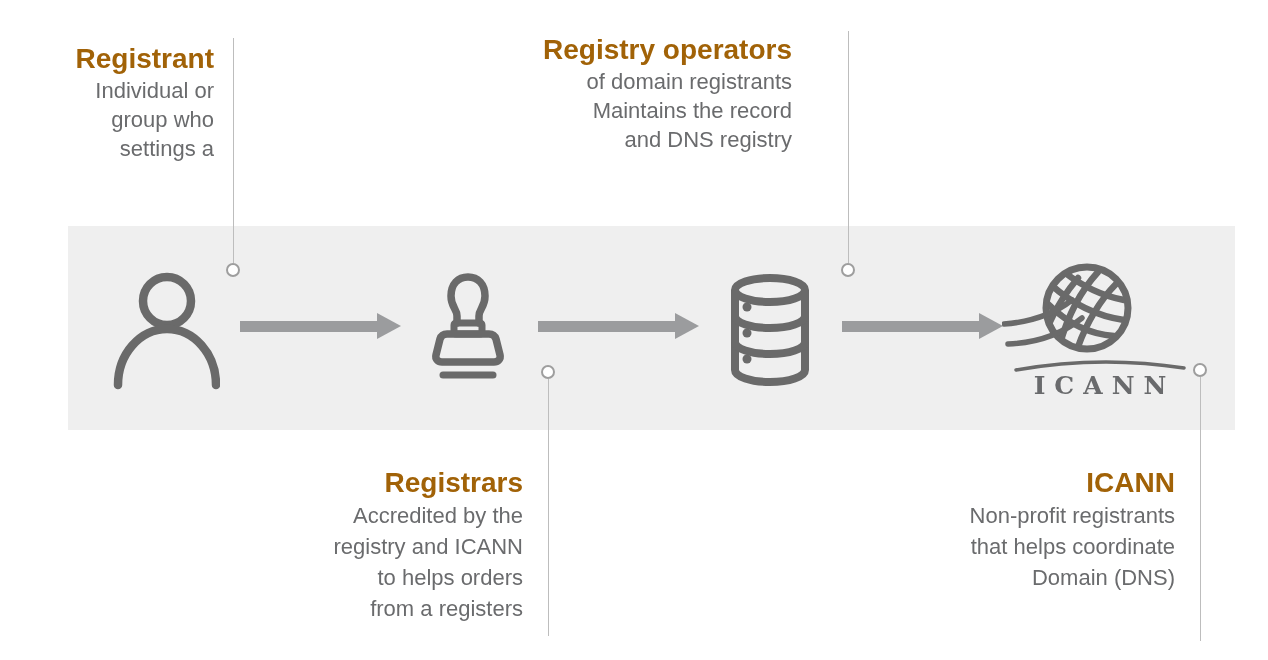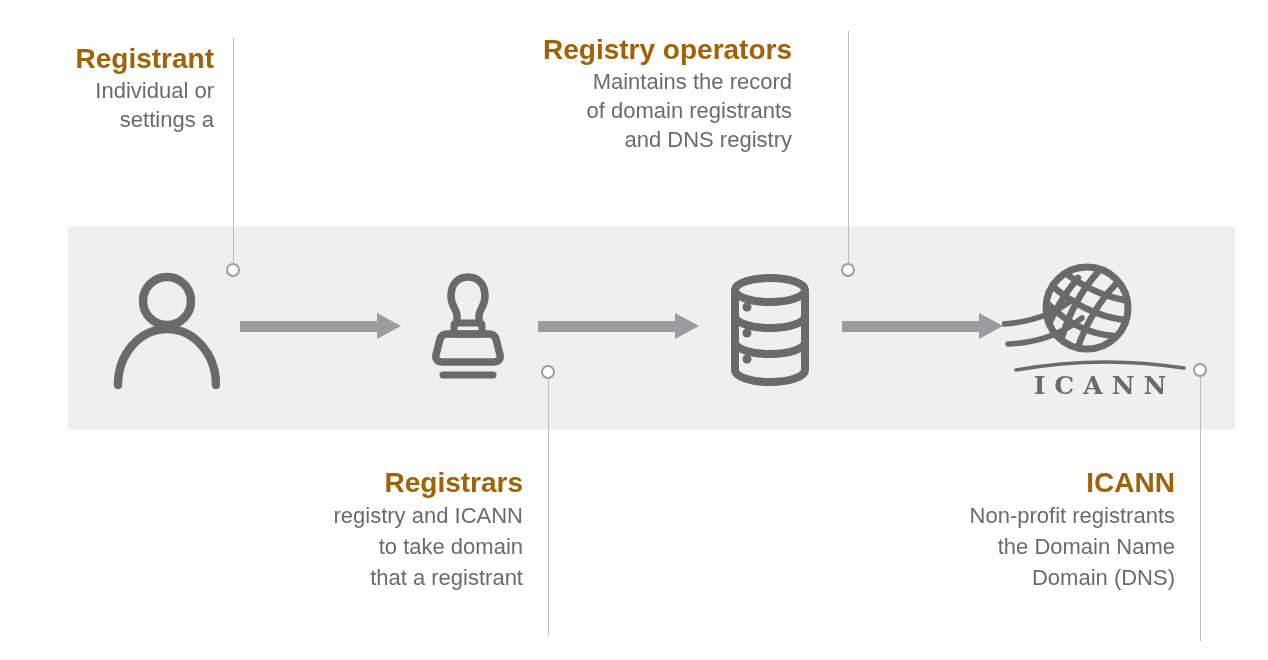--- a/index.html
+++ b/index.html
@@ -129,37 +129,39 @@
     <div class="head"></div>
   </div>
   <div class="arrow a3">
     <div class="bar"></div>
     <div class="head"></div>
   </div>
 
   <div class="callout b1">
     <div class="heading">Registrant</div>
     <div class="bodyline">Individual or</div>
+    <div class="bodyline">group who</div>
     <div class="bodyline">settings a</div>
   </div>
 
   <div class="callout b2">
     <div class="heading">Registry operators</div>
+    <div class="bodyline">of domain registrants</div>
     <div class="bodyline">Maintains the record</div>
-    <div class="bodyline">of domain registrants</div>
     <div class="bodyline">and DNS registry</div>
   </div>
 
   <div class="callout b3">
     <div class="heading">Registrars</div>
+    <div class="bodyline">Accredited by the</div>
     <div class="bodyline">registry and ICANN</div>
-    <div class="bodyline">to take domain</div>
-    <div class="bodyline">that a registrant</div>
+    <div class="bodyline">to helps orders</div>
+    <div class="bodyline">from a registers</div>
   </div>
 
   <div class="callout b4">
     <div class="heading">ICANN</div>
     <div class="bodyline">Non-profit registrants</div>
-    <div class="bodyline">the Domain Name</div>
+    <div class="bodyline">that helps coordinate</div>
     <div class="bodyline">Domain (DNS)</div>
   </div>
 
 </div>
 
 </body></html>

